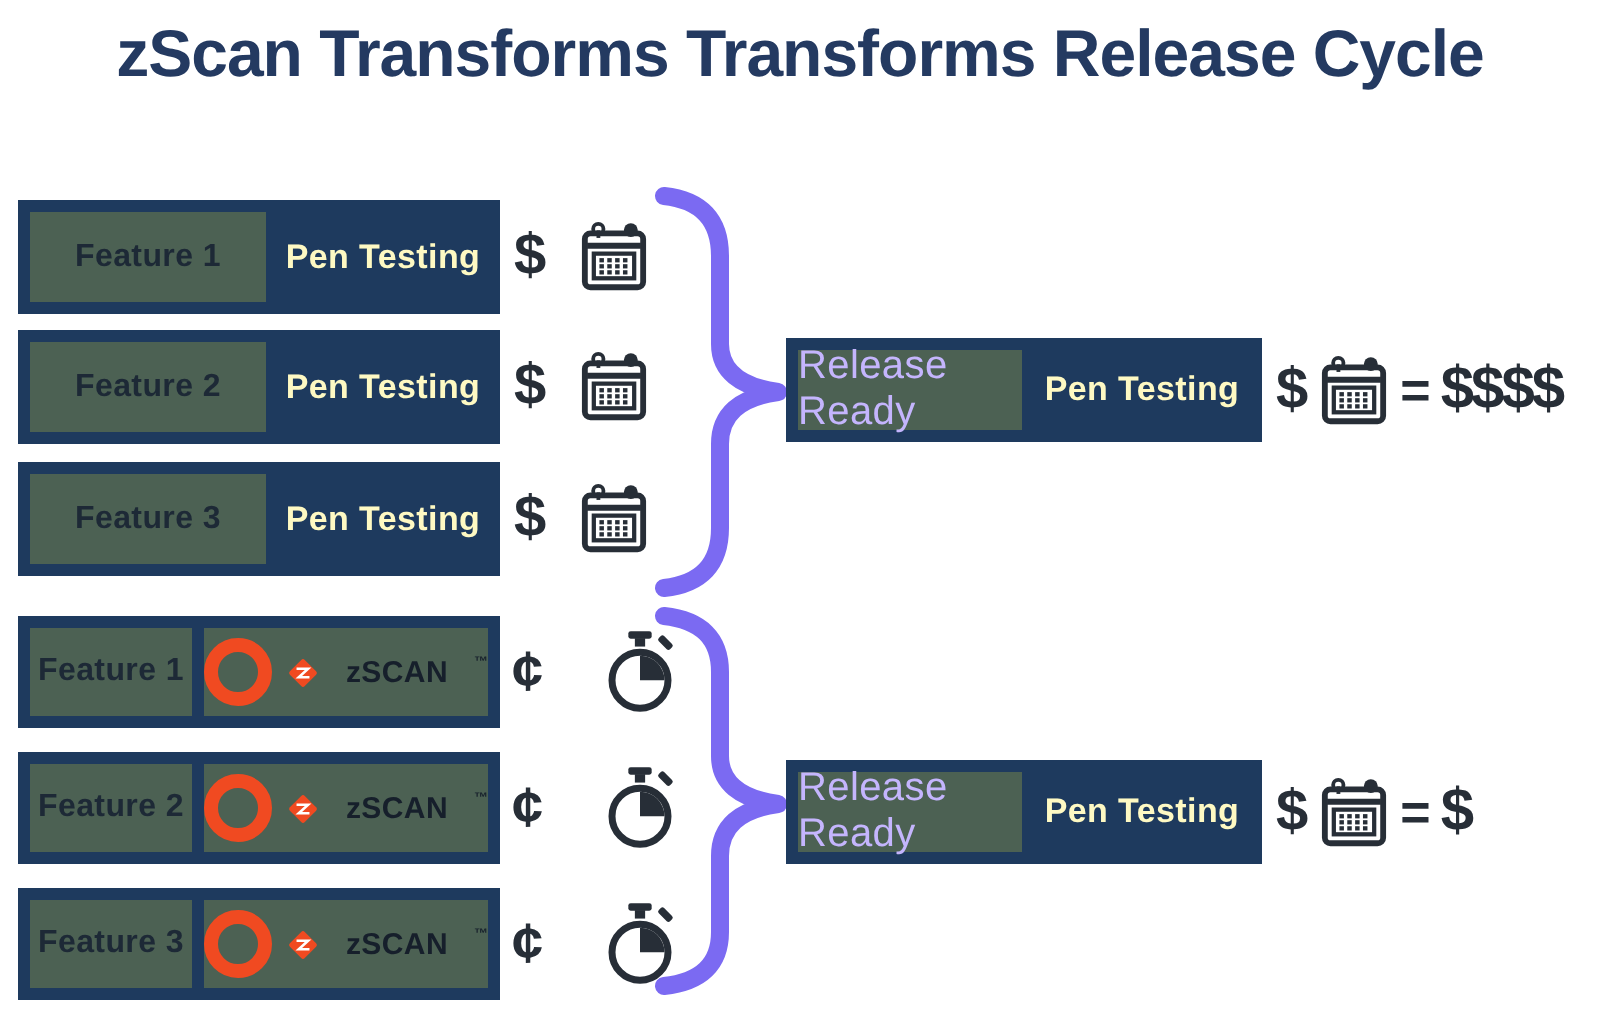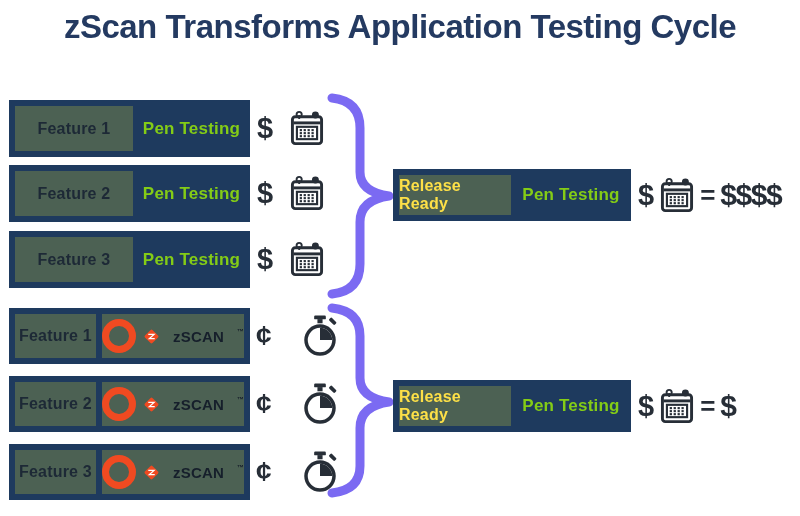--- a/index.html
+++ b/index.html
@@ -20,21 +20,21 @@
   .frow {
     position:absolute; left:9px; width:241px; height:57px;
     background:#1e3a5e; padding:6px; display:flex; gap:6px;
   }
   .cell {
     background:#4c6153; display:flex; align-items:center; justify-content:center;
   }
   .feature-cell { width:118px; }
   .feature-label { font-size:16px; font-weight:800; color:#1d2936; letter-spacing:0.2px;text-align:right; }
   .pen-area { flex:1; display:flex; align-items:center; justify-content:center; }
-  .pen-label { font-size:17px; font-weight:800; color:#84cc16; letter-spacing:0.2px; }
+  .pen-label { font-size:17px; font-weight:800; color:#fef9c3; letter-spacing:0.2px; }
   .zscan-cell { flex:1; gap:7px; }
   .ring {
     width:34px; height:34px; border:7.5px solid #f04a21; border-radius:50%;
     flex:0 0 auto;
   }
   .logo-wrap { display:flex; align-items:center; gap:13px; }
   .logo-text { font-size:15px; font-weight:800; color:#161f2b; letter-spacing:0.2px; }
   .logo-tm { font-size:7px; font-weight:700; color:#161f2b; vertical-align:super; position:relative; top:-5px; }
   
   .row-icons {
@@ -48,32 +48,32 @@
   .icon-box { display:flex; align-items:center; }
   
   .brace { position:absolute; }
   .brace path { fill:none; stroke:#7b6af2; stroke-width:9; stroke-linecap:round; stroke-linejoin:round; }
   
   .result {
     position:absolute; left:393px; width:238px; height:52px;
     background:#1e3a5e; padding:6px; display:flex; gap:6px;
   }
   .status-cell { width:112px; }
-  .status-label { font-size:16px; font-weight:700; color:#fde047; letter-spacing:0.2px; }
+  .status-label { font-size:20px; font-weight:400; color:#c4b5fd; letter-spacing:0.2px; }
   .result-icons {
     position:absolute; left:638px; height:52px;
     display:flex; align-items:center; gap:5px;
   }
   .sym-equals { font-size:26px; }
   .sym-total { font-size:30px; letter-spacing:-1.5px; }
 </style>
 </head>
 <body>
 
-<div class="title">zScan Transforms Application Testing Cycle</div>
+<div class="title">zScan Transforms Transforms Release Cycle</div>
 
 <div class="frow" style="top:100px;">
   <div class="cell feature-cell">
     <span class="feature-label">Feature 1</span>
   </div>
   <div class="pen-area">
     <span class="pen-label">Pen Testing</span>
   </div>
 </div>
 <div class="row-icons ri-top" style="top:100px;">

